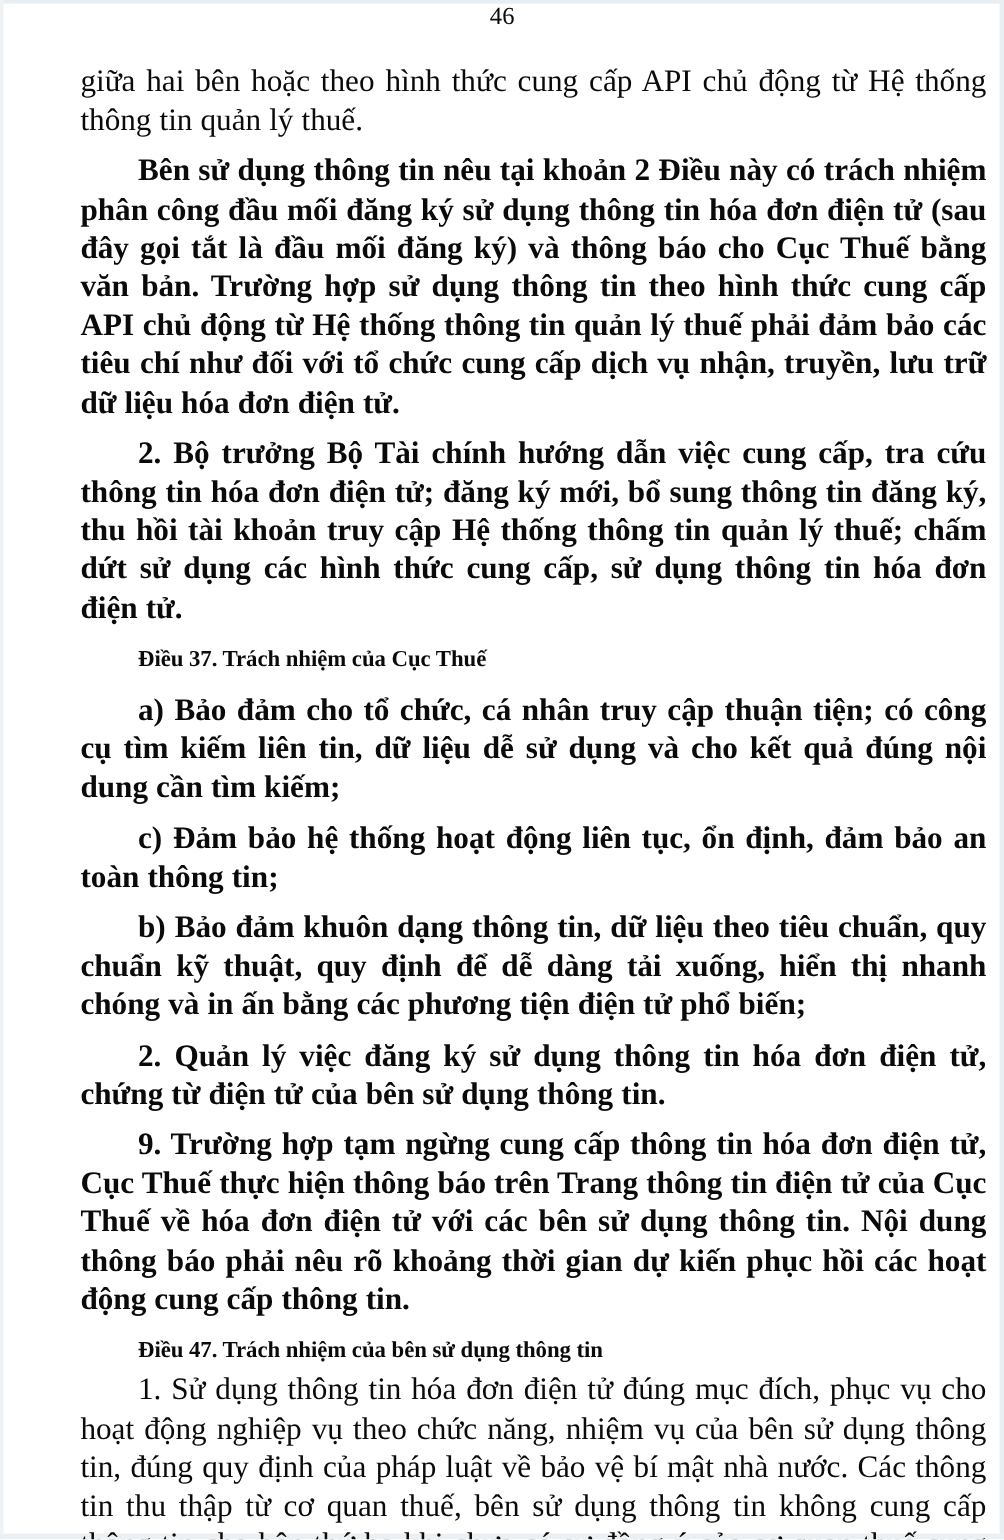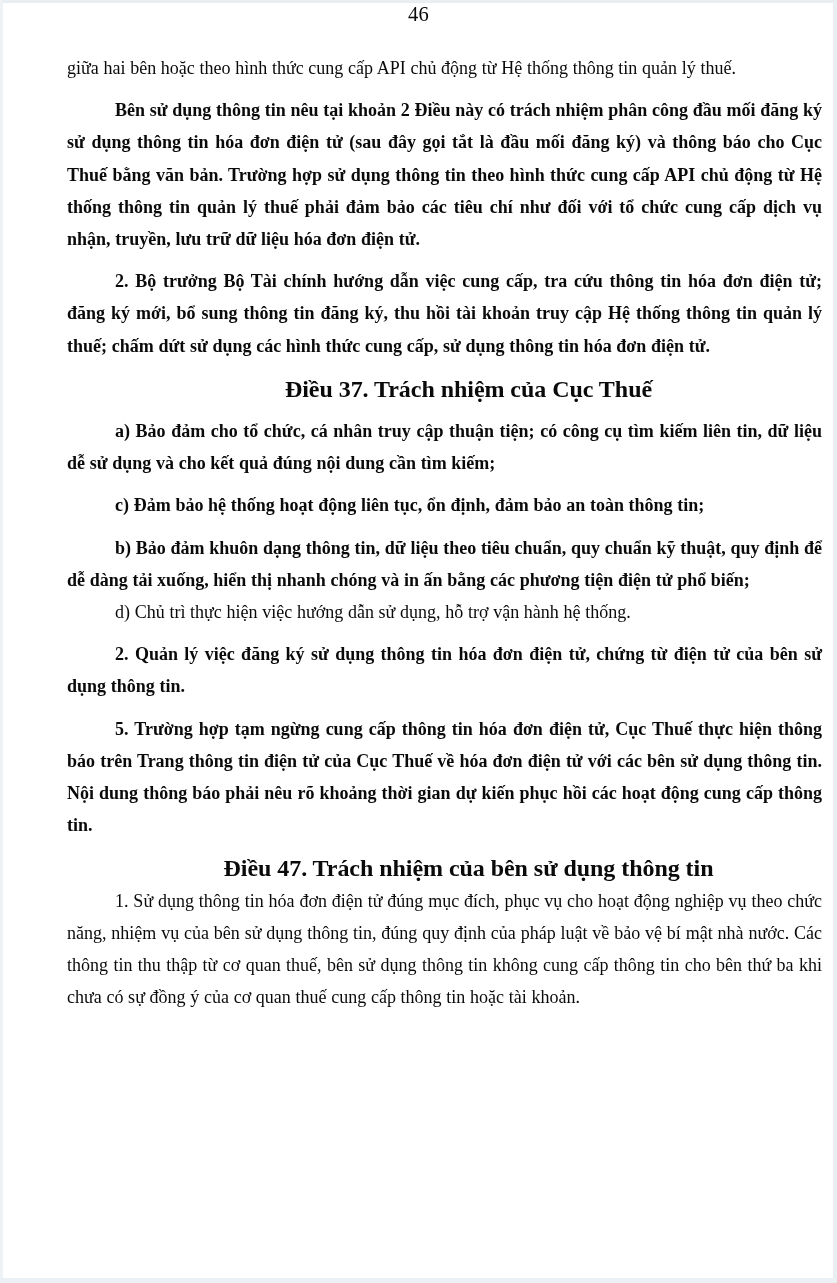--- a/index.html
+++ b/index.html
@@ -58,42 +58,42 @@
   .body-col {
     position: absolute;
     left: 67px;
     top: 52px;
     width: 755px;
   }
 
   p.para {
     margin: 0;
     padding: 0;
-    font-size: 18px;
+    font-size: 26px;
     line-height: 32.2px;
     text-align: justify;
     text-justify: inter-word;
     word-spacing: 0.2px;
     -webkit-hyphens: none;
     hyphens: none;
   }
   p.indent {
     text-indent: 48px;
   }
   p.gap-sm { margin-top: 0px; }
   p.gap    { margin-top: 10px; font-weight: bold; }
 
   h2.heading {
     margin: 11px 0 0 0;
     padding: 0;
-    font-size: 24px;
+    font-size: 19px;
     line-height: 32.2px;
     font-weight: bold;
     text-indent: 48px;
-    text-align: center;
+    text-align: left;
     letter-spacing: -0.05px;
   }
 </style>
 </head>
 <body>
 
 <div class="page">
 
   <div class="scan-edge-top"></div>
   <div class="scan-edge-left"></div>
@@ -113,24 +113,23 @@
 
     <h2 class="heading">Điều 37. Trách nhiệm của Cục Thuế</h2>
 
 
     <p class="para indent gap">a) Bảo đảm cho tổ chức, cá nhân truy cập thuận tiện; có công cụ tìm kiếm liên tin, dữ liệu dễ sử dụng và cho kết quả đúng nội dung cần tìm kiếm;</p>
 
     <p class="para indent gap">c) Đảm bảo hệ thống hoạt động liên tục, ổn định, đảm bảo an toàn thông tin;</p>
 
     <p class="para indent gap">b) Bảo đảm khuôn dạng thông tin, dữ liệu theo tiêu chuẩn, quy chuẩn kỹ thuật, quy định để dễ dàng tải xuống, hiển thị nhanh chóng và in ấn bằng các phương tiện điện tử phổ biến;</p>
 
-    <p class="para indent gap-sm">d) Chủ trì thực hiện việc hướng dẫn sử dụng, hỗ trợ vận hành hệ thống.</p>
 
     <p class="para indent gap">2. Quản lý việc đăng ký sử dụng thông tin hóa đơn điện tử, chứng từ điện tử của bên sử dụng thông tin.</p>
 
-    <p class="para indent gap">5. Trường hợp tạm ngừng cung cấp thông tin hóa đơn điện tử, Cục Thuế thực hiện thông báo trên Trang thông tin điện tử của Cục Thuế về hóa đơn điện tử với các bên sử dụng thông tin. Nội dung thông báo phải nêu rõ khoảng thời gian dự kiến phục hồi các hoạt động cung cấp thông tin.</p>
+    <p class="para indent gap">9. Trường hợp tạm ngừng cung cấp thông tin hóa đơn điện tử, Cục Thuế thực hiện thông báo trên Trang thông tin điện tử của Cục Thuế về hóa đơn điện tử với các bên sử dụng thông tin. Nội dung thông báo phải nêu rõ khoảng thời gian dự kiến phục hồi các hoạt động cung cấp thông tin.</p>
 
     <h2 class="heading">Điều 47. Trách nhiệm của bên sử dụng thông tin</h2>
 
     <p class="para indent gap-sm">1. Sử dụng thông tin hóa đơn điện tử đúng mục đích, phục vụ cho hoạt động nghiệp vụ theo chức năng, nhiệm vụ của bên sử dụng thông tin, đúng quy định của pháp luật về bảo vệ bí mật nhà nước. Các thông tin thu thập từ cơ quan thuế, bên sử dụng thông tin không cung cấp thông tin cho bên thứ ba khi chưa có sự đồng ý của cơ quan thuế cung cấp thông tin hoặc tài khoản.</p>
 
   </div>
 </div>
 
 </body></html>

